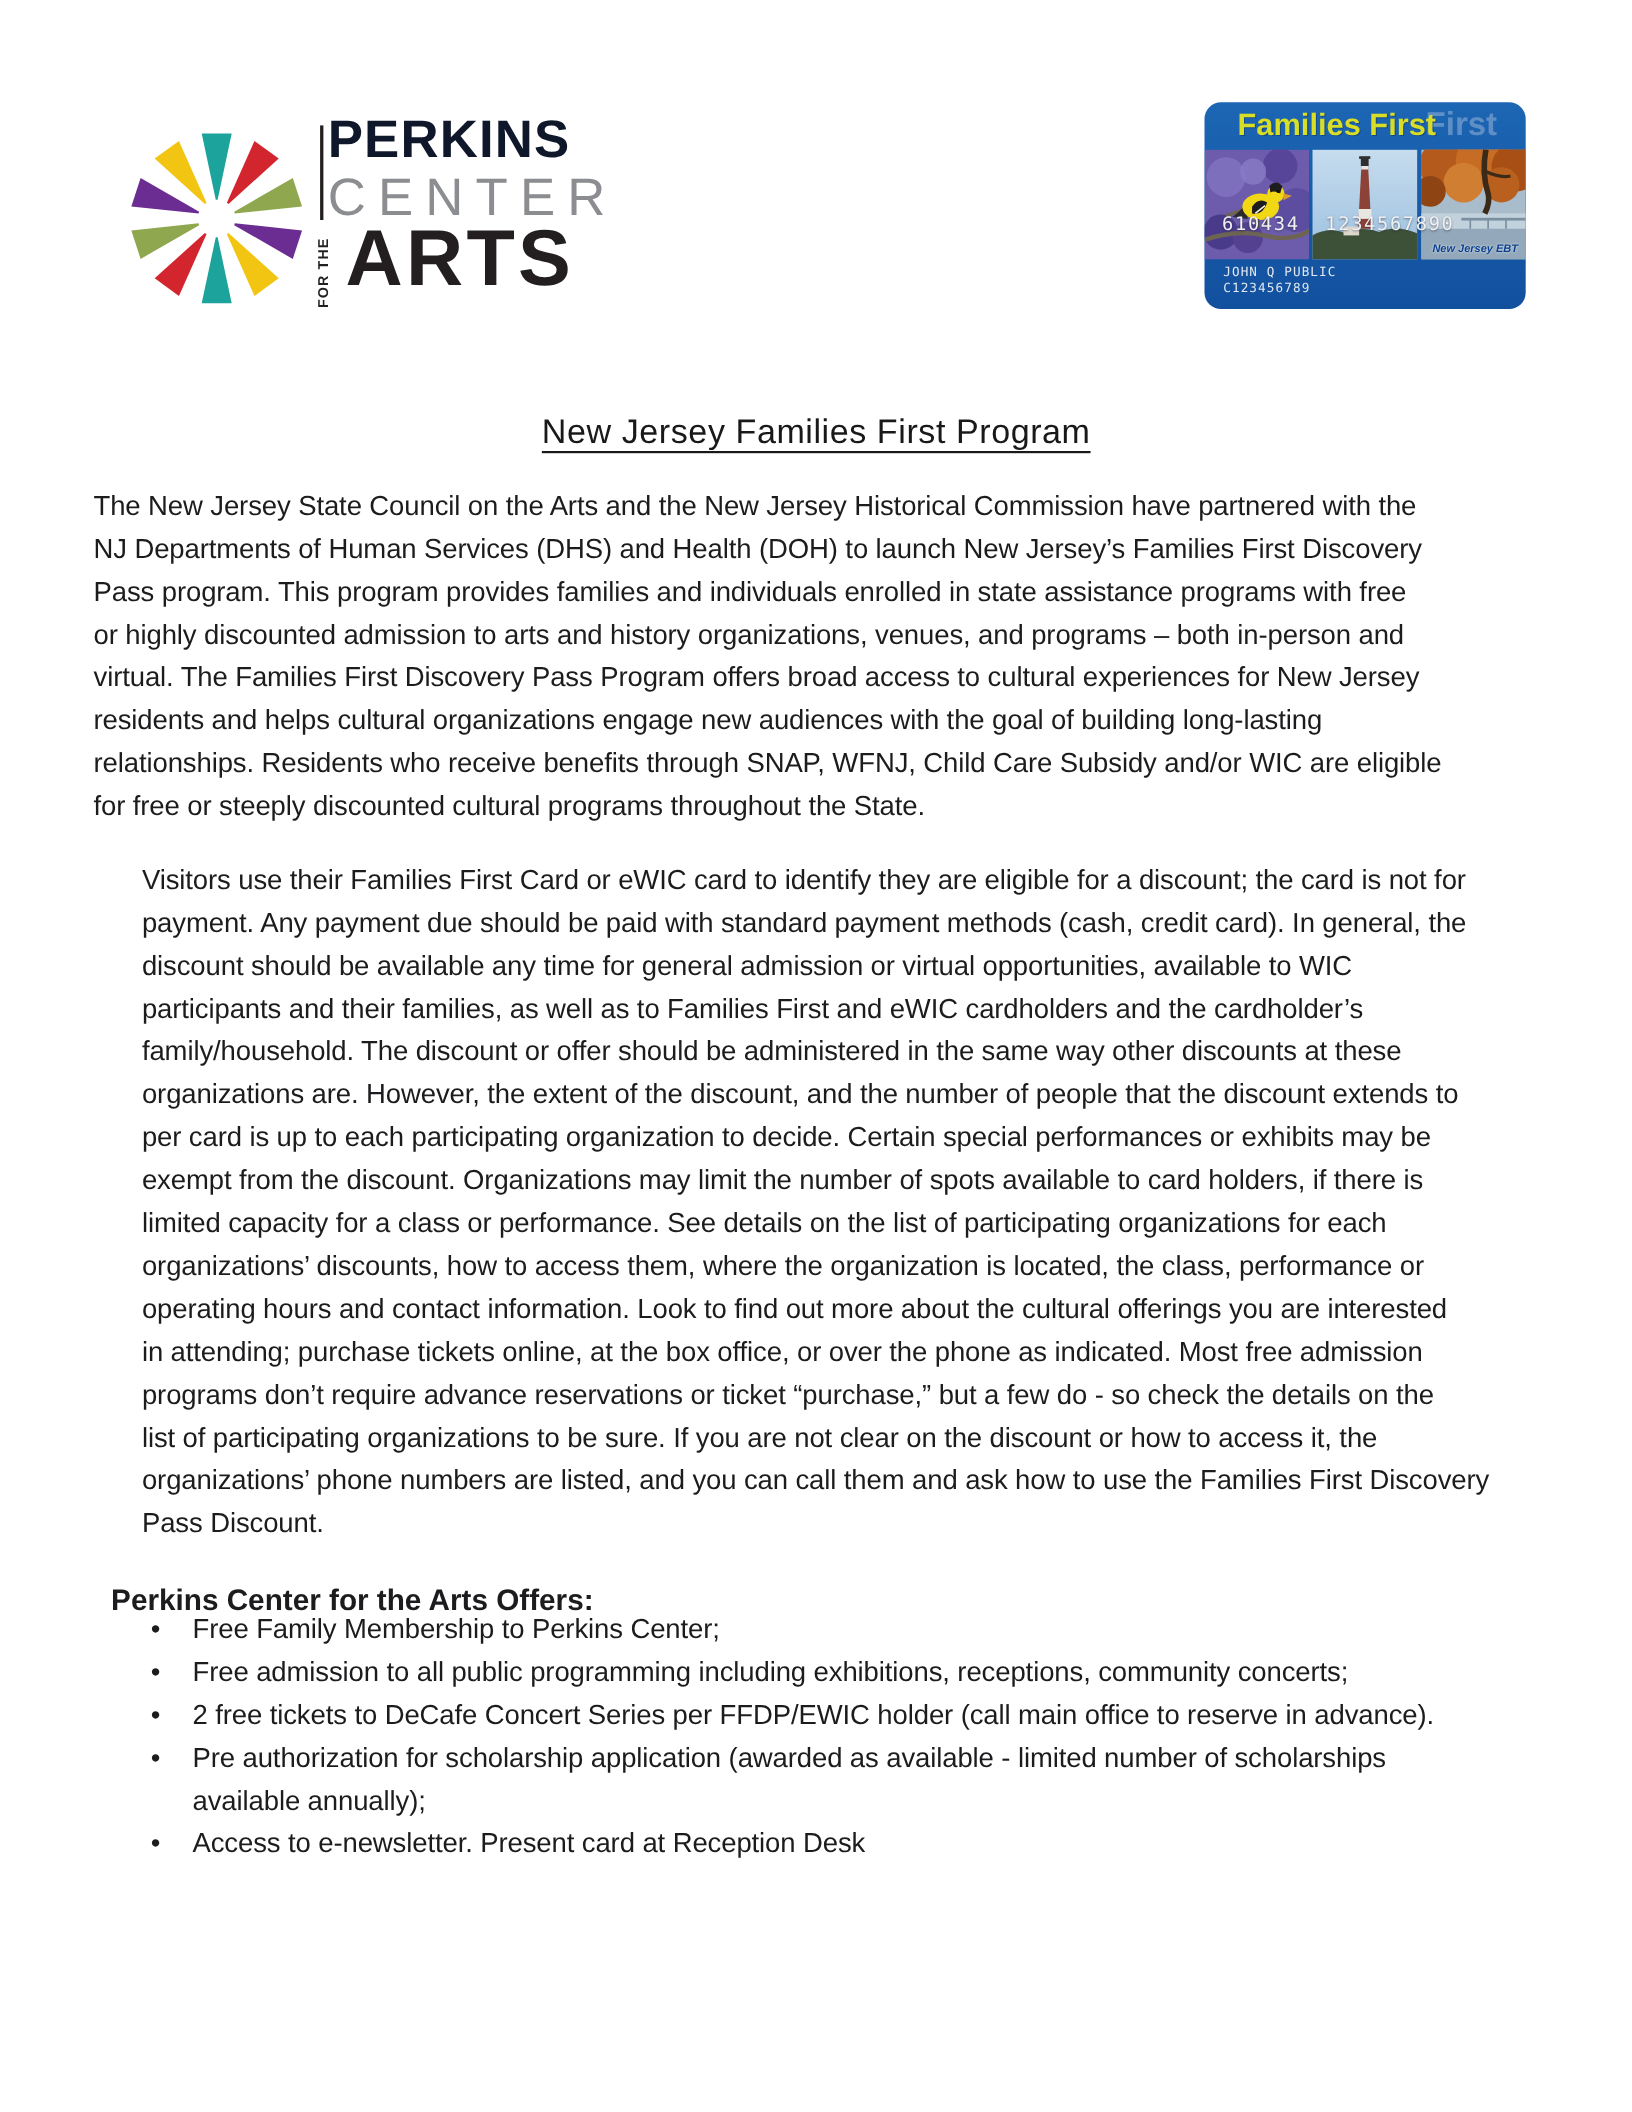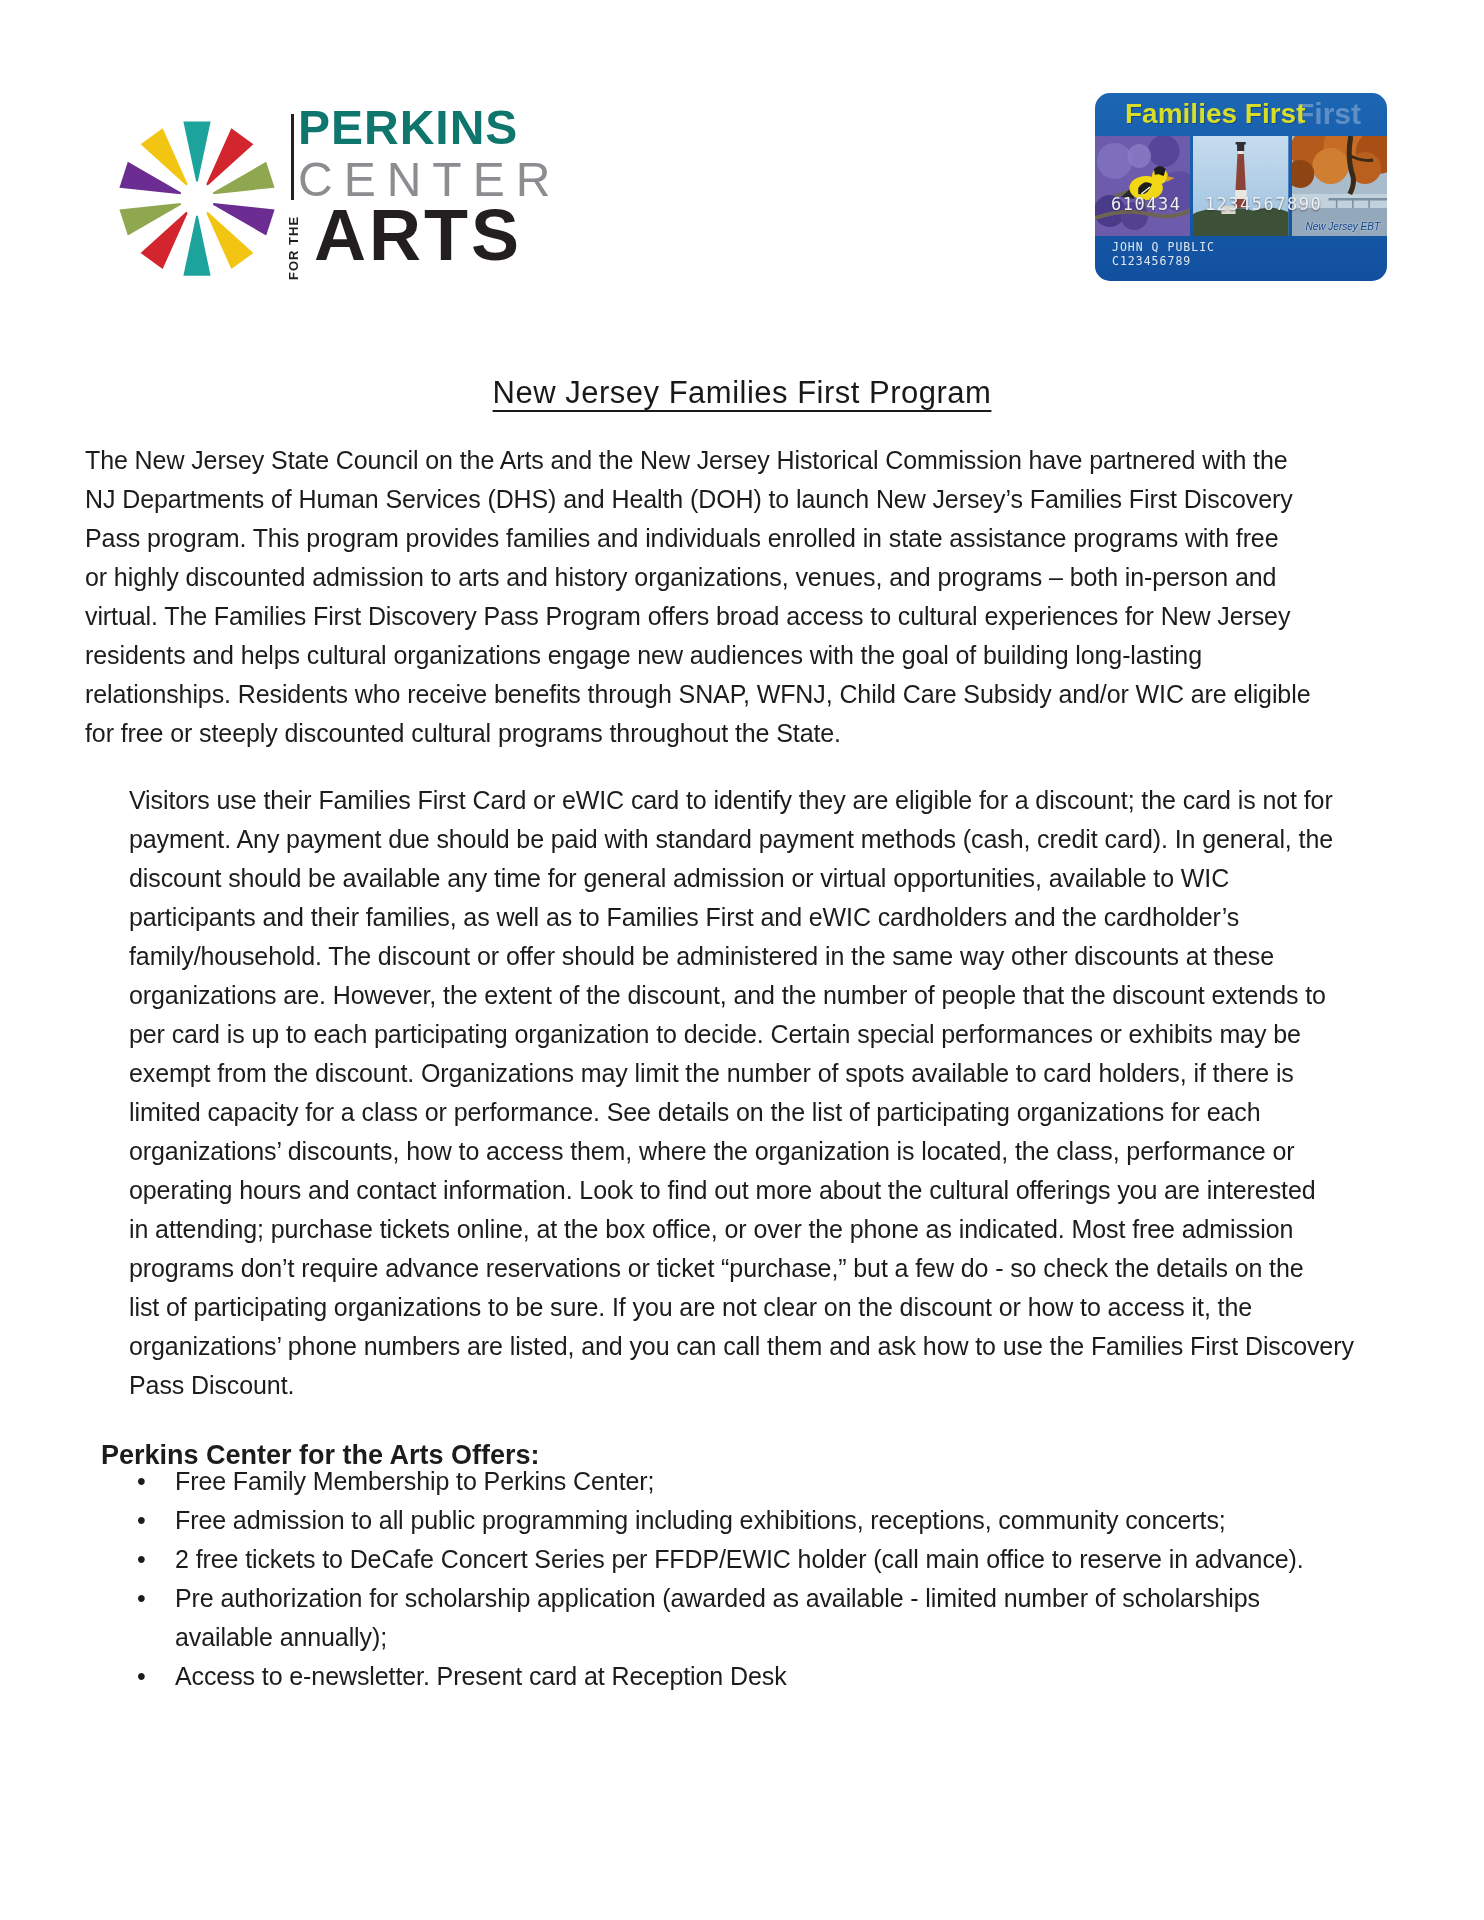--- a/index.html
+++ b/index.html
@@ -5,40 +5,40 @@
   html,body { margin:0; padding:0; background:#ffffff; }
   .page {
     position:relative; width:1484px; height:1920px; background:#ffffff;
     font-family:"Liberation Sans", sans-serif; color:#1c1c1e; overflow:hidden;
   }
 
   
   .logo { position:absolute; left:95px; top:90px; width:470px; height:215px; }
   .pinwheel { position:absolute; left:10px; top:20px; width:184px; height:184px; }
   .logo-divider { position:absolute; left:196px; top:24px; width:3px; height:86px; background:#231f20; }
-  .logo-perkins { position:absolute; left:203px; top:10px; font-size:48px; font-weight:700; letter-spacing:1px; color:#0f766e; }
+  .logo-perkins { position:absolute; left:203px; top:10px; font-size:48px; font-weight:700; letter-spacing:1px; color:#0f172a; }
   .logo-center  { position:absolute; left:203px; top:62px; font-size:48px; font-weight:400; letter-spacing:11px; color:#8b8d90; }
   .logo-arts    { position:absolute; left:219px; top:104px; font-size:72px; font-weight:700; letter-spacing:3px; color:#231f20; }
   .logo-forthe  { position:absolute; left:191px; top:118px; height:72px; font-size:13px; font-weight:700;
                   letter-spacing:1px; color:#231f20; writing-mode:vertical-rl; transform:rotate(180deg); }
 
   
   .card { position:absolute; left:1095px; top:93px; width:292px; height:188px; border-radius:15px;
           overflow:hidden; background:linear-gradient(180deg,#1c66b4,#12509e); }
   .card-title { position:absolute; left:30px; top:5px; font-size:28px; font-weight:700; color:#d8dd28;
                 text-shadow:1px 1px 0 rgba(0,0,0,0.25); white-space:nowrap; z-index:2; }
   .card-ghost { position:absolute; left:201px; top:4px; font-size:30px; font-weight:700;
                 color:rgba(150,178,214,0.55); white-space:nowrap; z-index:1; }
   .card-photos { position:absolute; top:43px; left:0; right:0; height:100px; display:flex; gap:3px; }
   .card-photo { flex:1; height:100%; }
   .card-photo svg { display:block; width:100%; height:100%; }
   .card-number { position:absolute; top:101px; left:16px; font-family:"DejaVu Sans Mono",monospace;
                  font-size:17px; letter-spacing:1.5px; color:#eef0f2; white-space:pre; z-index:3;
                  text-shadow:0 1px 2px rgba(40,40,60,0.6); }
-  .card-ebt { position:absolute; right:7px; top:128px; font-size:10px; font-weight:400; font-style:italic;
+  .card-ebt { position:absolute; right:7px; top:128px; font-size:10px; font-weight:700; font-style:italic;
               color:#0c3f8e; z-index:3; text-shadow:0 0 2px rgba(255,255,255,0.85); }
   .card-holder { position:absolute; left:17px; top:147px; font-family:"DejaVu Sans Mono",monospace;
                  font-size:11.5px; letter-spacing:1px; color:#dfe7f0; line-height:14px; z-index:3; }
 
   
   .doc-title { position:absolute; top:354px; left:0; width:100%; text-align:center;
                font-size:31px; font-weight:400; letter-spacing:0.5px; color:#191919;
                text-decoration:underline; text-decoration-thickness:2px; text-underline-offset:7px; }
   .para { position:absolute; left:85px; width:1350px; font-size:25px; line-height:39px;
           white-space:pre-line; letter-spacing:-0.1px; margin:0; }

